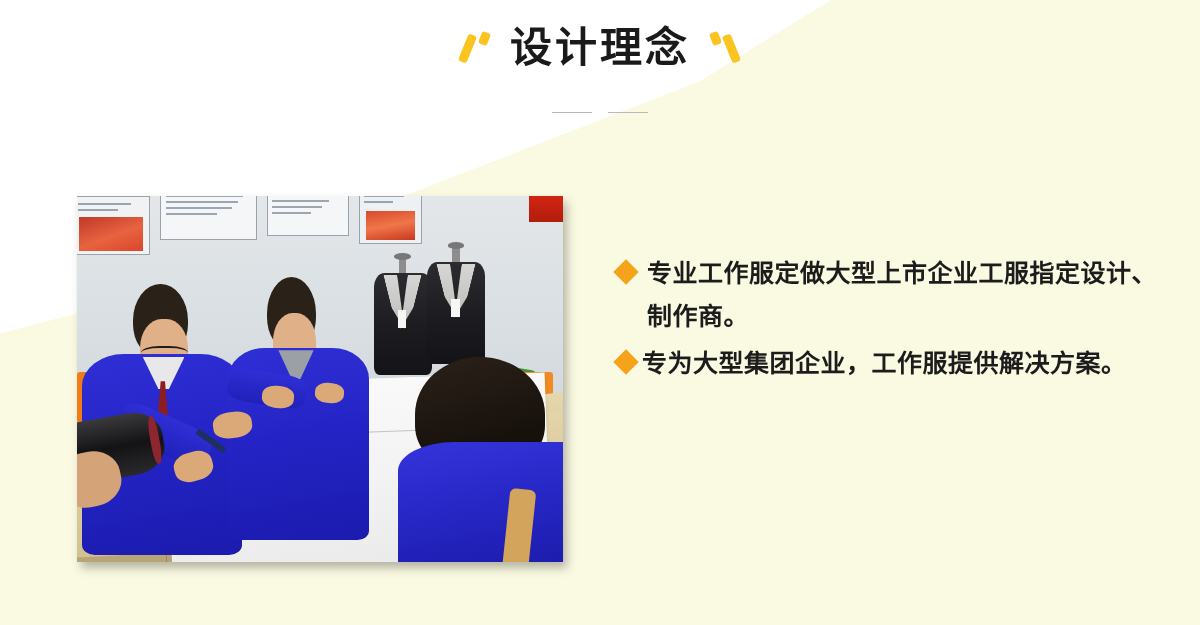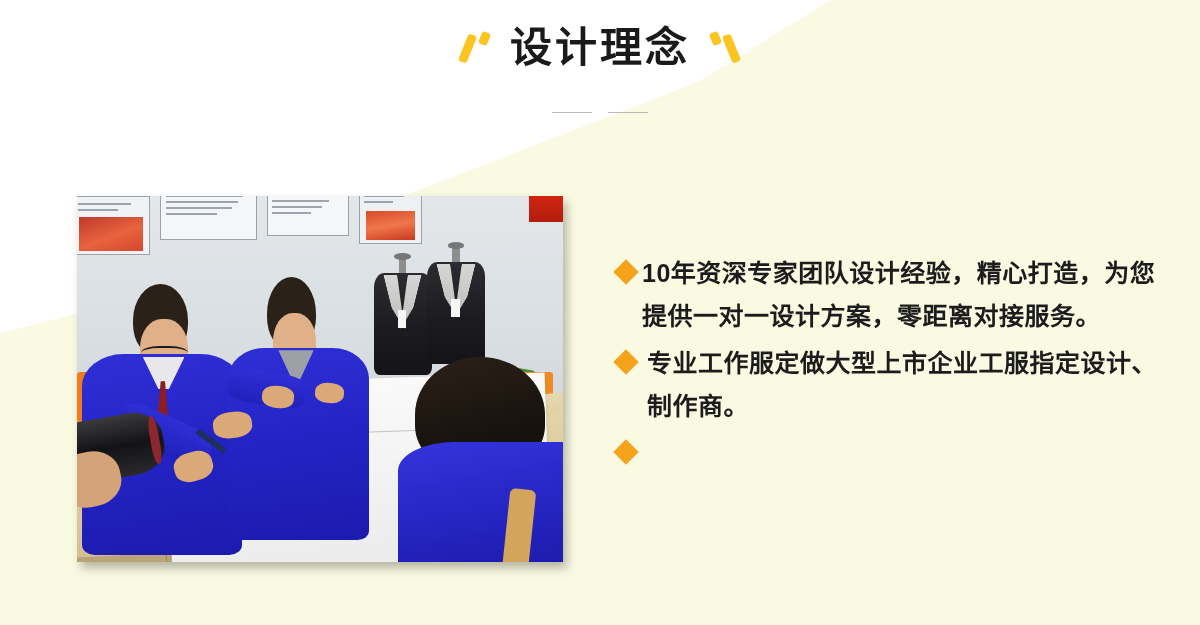--- a/index.html
+++ b/index.html
@@ -672,29 +672,26 @@
       <div class="pen"></div>
 
       <div class="camera"></div>
       <div class="cam-hand"></div>
 
     </div>
   </div>
 
   <div class="features">
 
-    <div class="feature">
-      <span class="diamond"></span>
-      <span class="feature-text">10年资深专家团队设计经验，精心打造，为您提供一对一设计方案，零距离对接服务。</span>
-    </div>
 
     <div class="feature">
       <span class="diamond f-gap"></span>
       <span class="feature-text">专业工作服定做大型上市企业工服指定设计、制作商。</span>
     </div>
 
     <div class="feature">
       <span class="diamond"></span>
+      <span class="feature-text">专为大型集团企业，工作服提供解决方案。</span>
     </div>
 
   </div>
 
 </div>
 
 </body></html>

